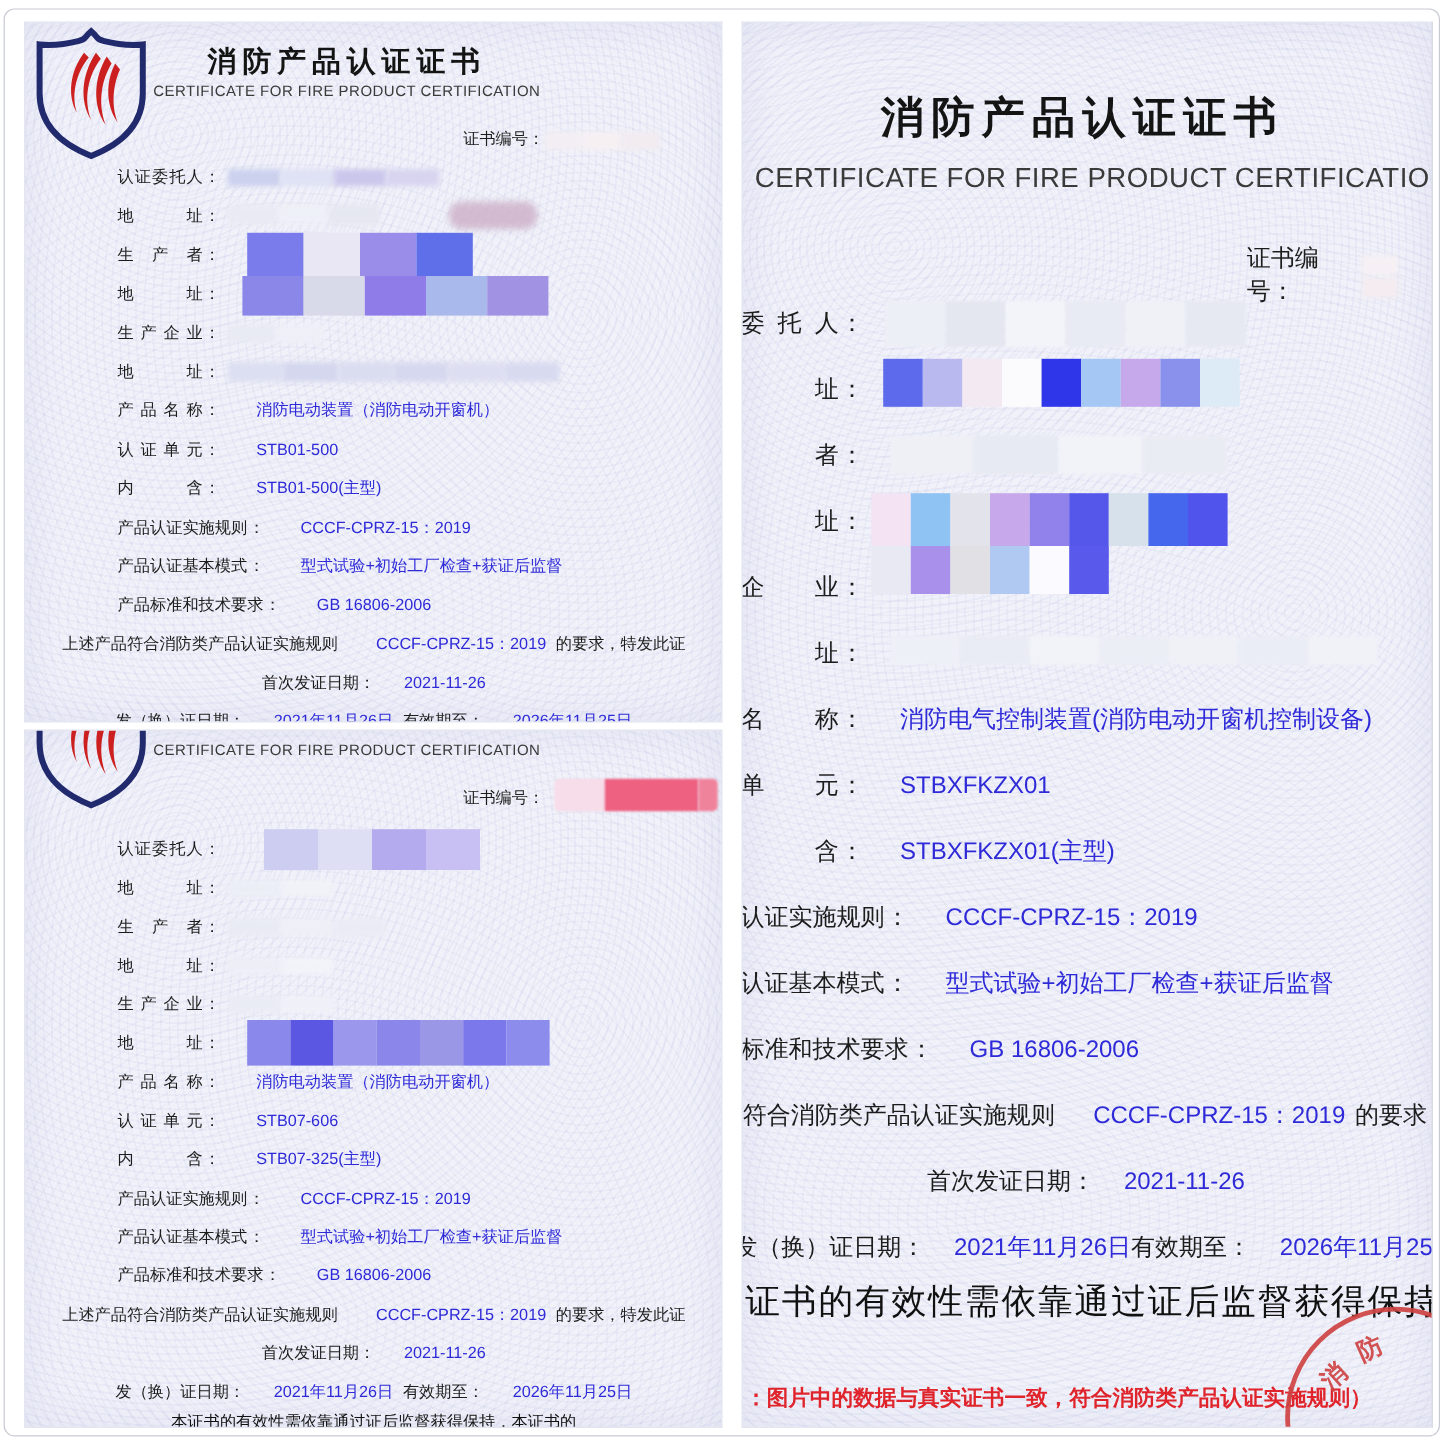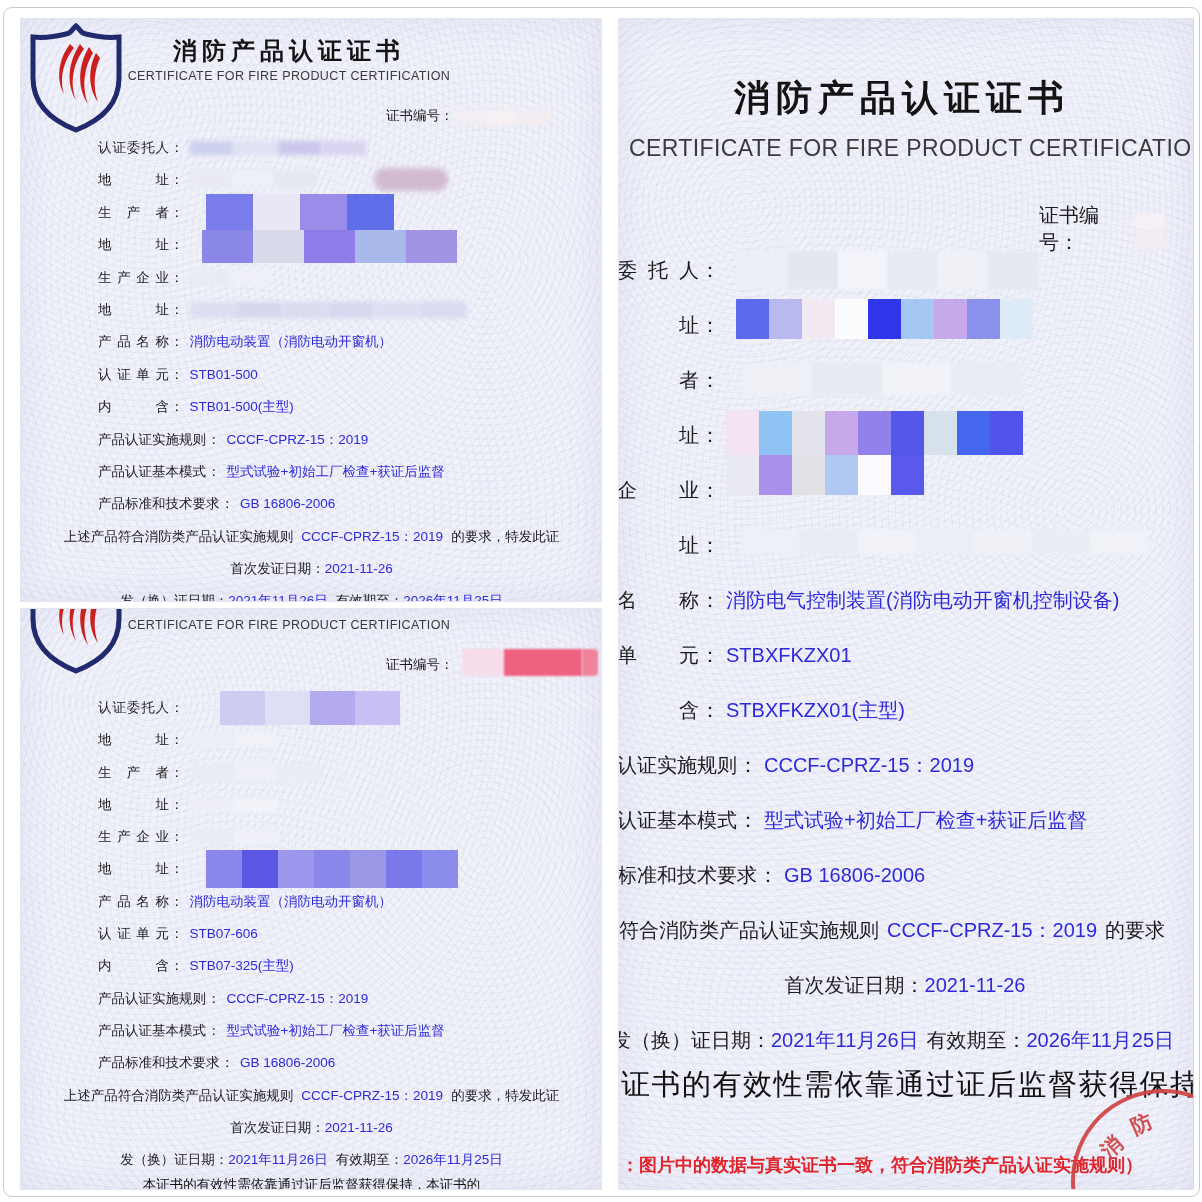--- a/index.html
+++ b/index.html
@@ -11,21 +11,21 @@
   .cert{position:absolute;overflow:hidden;background-color:#f0f1f9;
     background-image:
       repeating-radial-gradient(circle at 22% 16%, rgba(104,114,188,0.055) 0 1.5px, rgba(0,0,0,0) 1.5px 6px),
       repeating-radial-gradient(circle at 80% 42%, rgba(104,114,188,0.05) 0 1.5px, rgba(0,0,0,0) 1.5px 7px),
       repeating-radial-gradient(circle at 38% 85%, rgba(104,114,188,0.045) 0 1.5px, rgba(0,0,0,0) 1.5px 8px);
     box-shadow:inset 0 0 34px rgba(140,150,205,.14);border:1px solid #e3e5ef;}
   #c1{left:20px;top:18px;width:580px;height:582px;}
   #c2{left:20px;top:608px;width:580px;height:580px;}
   #c3{left:618px;top:18px;width:574px;height:1170px;border-right:1px solid #d3d5de;}
 
-  .blue{color:#2e2ad8;}
+  .blue{color:#2e2ad8;margin-left:24px;}
   .blk{color:#1c1c1c;}
 
   
   .title{position:absolute;width:100%;text-align:center;font-weight:700;color:#141414;white-space:nowrap;}
   #c1 .title{top:16px;font-size:24px;letter-spacing:5px;transform:translateX(-22px);}
   #c3 .title{top:55px;font-size:36px;letter-spacing:6px;transform:translateX(-4px);}
   .subtitle{position:absolute;color:#3a3a3a;white-space:nowrap;}
   #c1 .subtitle{top:50px;width:100%;text-align:center;font-size:12.5px;letter-spacing:.4px;transform:translateX(-22px);}
   #c2 .subtitle{top:9px;width:100%;text-align:center;font-size:12.5px;letter-spacing:.4px;transform:translateX(-22px);}
   #c3 .subtitle{top:116px;left:10px;font-size:23px;letter-spacing:.4px;}

